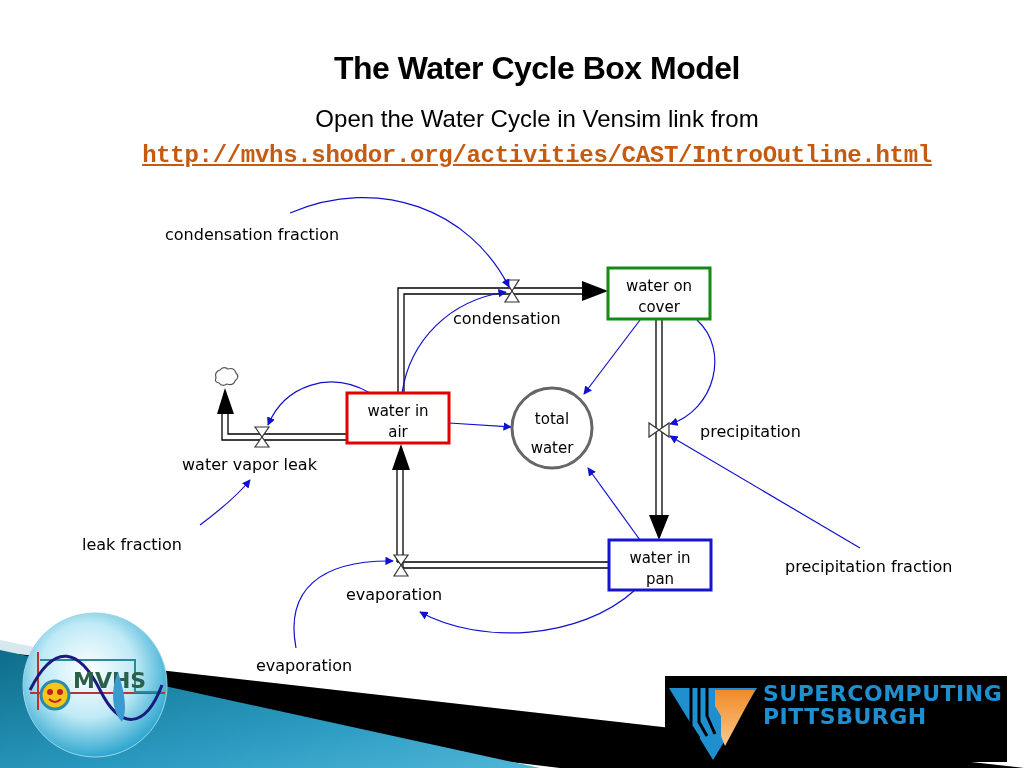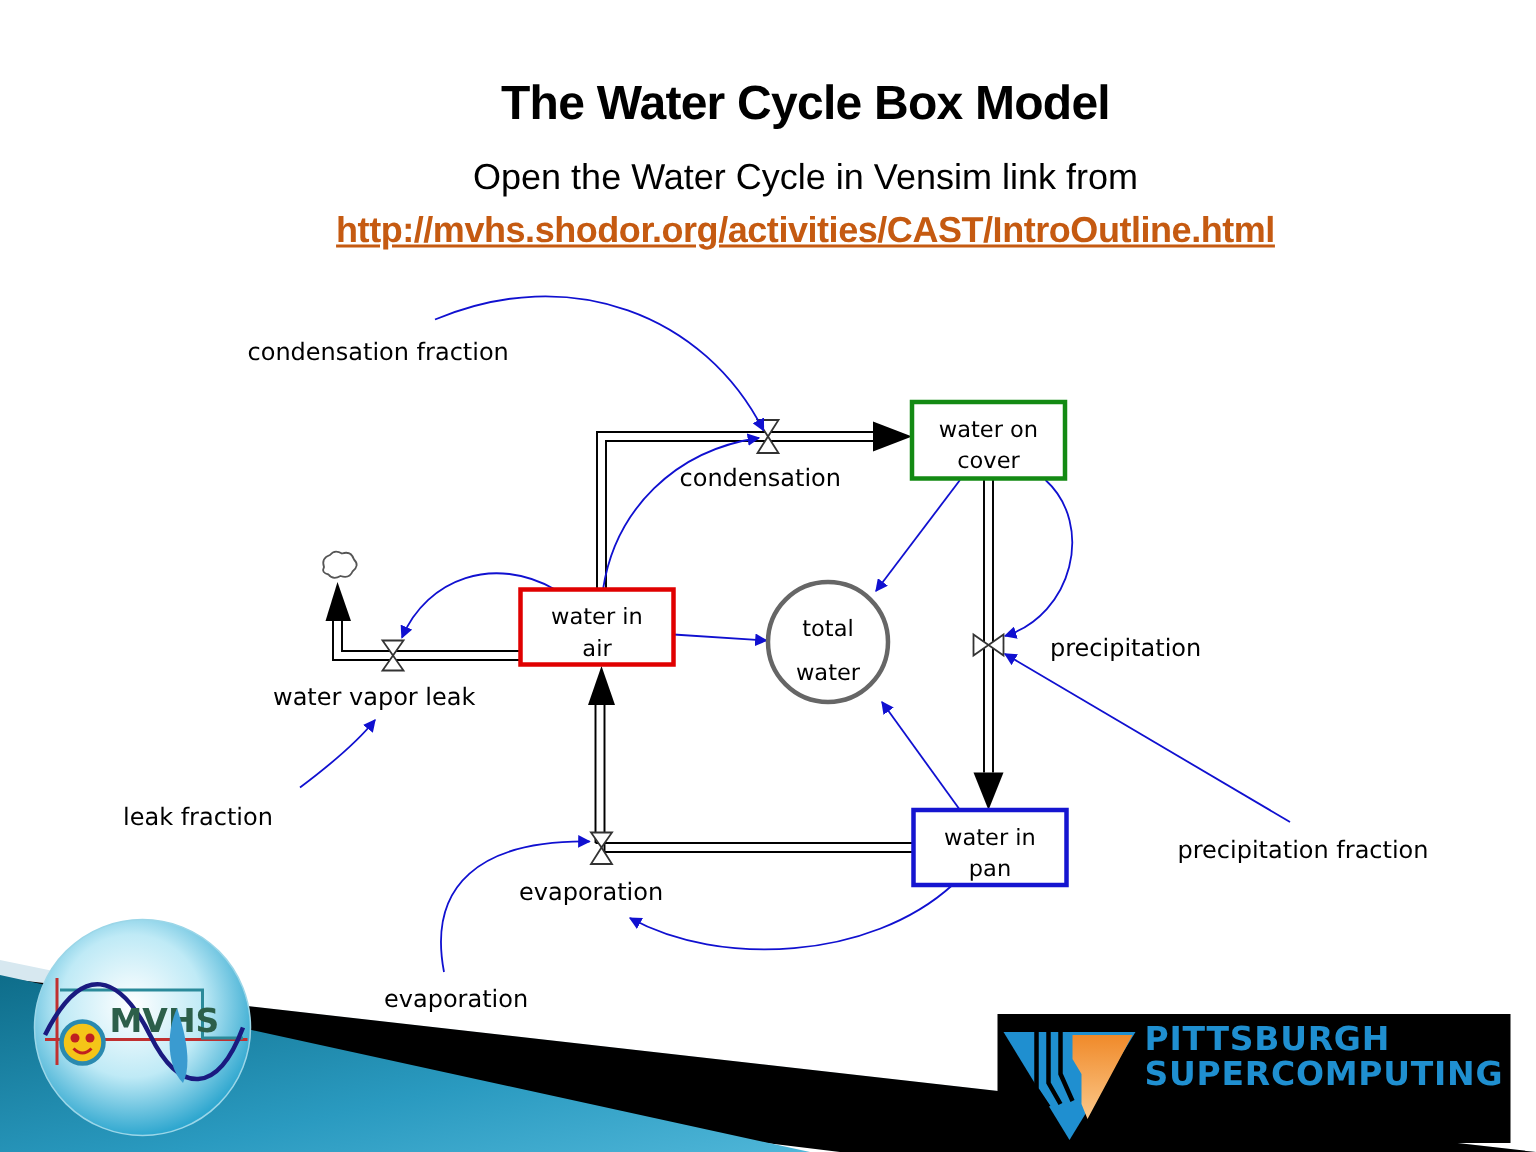--- a/index.html
+++ b/index.html
@@ -1,20 +1,20 @@
 <!DOCTYPE html>
 <html><head>
 <meta charset="utf-8">
 <style>
   html, body { margin:0; padding:0; }
   body { width:1024px; height:768px; position:relative; overflow:hidden; background:#ffffff; font-family:"Liberation Sans", sans-serif; }
   .title { position:absolute; left:0; width:1074px; top:50px; text-align:center; font-size:32px; font-weight:bold; color:#000; letter-spacing:-0.5px; }
   .subtitle { position:absolute; left:0; width:1074px; top:105px; text-align:center; font-size:24px; color:#000; }
   .link { position:absolute; left:0; width:1074px; top:140px; text-align:center; font-size:24px; font-weight:bold; color:#c55a11; text-decoration:underline; letter-spacing:-0.3px; }
-  .link span { cursor:pointer; }
+  .link span { cursor:pointer;font-family:Liberation Mono, monospace; }
   svg#diagram { position:absolute; left:0; top:0; }
   .lbl { font-family:"DejaVu Sans", sans-serif; font-size:16px; fill:#000; }
   .boxlbl { font-family:"DejaVu Sans", sans-serif; font-size:15px; fill:#000; text-anchor:middle; }
   .psc { position:absolute; left:665px; top:676px; width:342px; height:86px; background:#000; }
   .psc-text { position:absolute; left:98px; top:6px; color:#1f8fd0; font-family:"DejaVu Sans", sans-serif; font-weight:bold; font-size:22px; line-height:23px; letter-spacing:0.5px; }
   .psc-text div { white-space:nowrap; }
 </style>
 </head>
 <body>
 
@@ -153,16 +153,16 @@
   </g>
 </svg>
 
 <div class="psc">
   <svg width="100" height="86" style="position:absolute;left:0;top:0">
     <polygon points="4,12 92,12 48,84" fill="#1f8fd0"></polygon>
     <polygon points="50,14 90,14 60,70 56,60 56,40 50,30" fill="url(#pscGrad)"></polygon>
     <path d="M26,12 L26,50 L34,62 M34,12 L34,46 L42,60 M42,12 L42,40 L50,58" stroke="#000" stroke-width="3" fill="none"></path>
   </svg>
   <div class="psc-text">
+    <div>SUPERCOMPUTING</div>
     <div>PITTSBURGH</div>
-    <div>SUPERCOMPUTING</div>
   </div>
 </div>
 
 </body></html>

